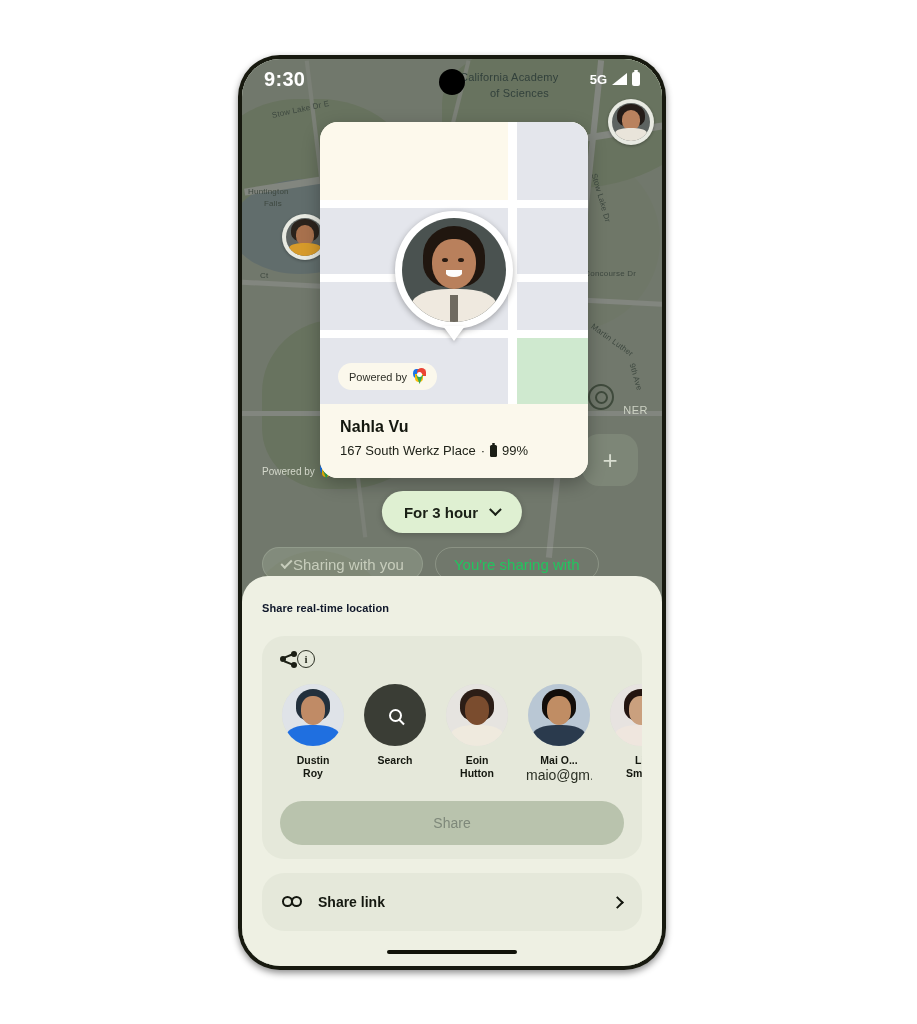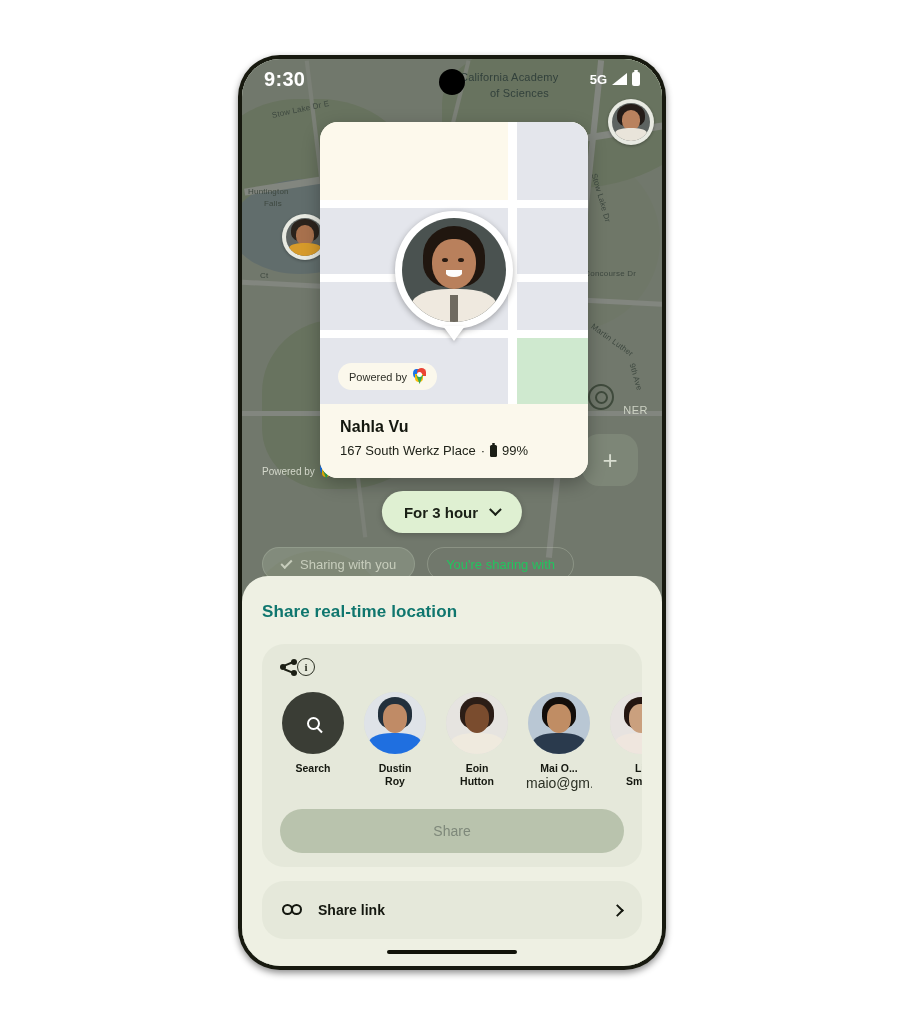--- a/index.html
+++ b/index.html
@@ -242,41 +242,41 @@
     transform: rotate(45deg) translate(-2px,-2px);
   }
 
   
   #filter-chips {
     position: absolute; left: 0; right: 0; top: 488px; z-index: 22;
     display: flex; gap: 12px; padding: 0 20px;
   }
   .fchip {
     height: 34px; border-radius: 17px;
-    display: flex; align-items: center; gap: 8px;
-    padding: 0 18px; font-size: 13px; white-space: nowrap;
+    display: flex; align-items: center; gap: 1px;
+    padding: 0 18px; font-size: 15px; white-space: nowrap;
   }
   .fchip.selected { background: rgba(210,225,200,.18); color: #c7cdbc;
                     border: 1px solid rgba(200,210,190,.22); }
   .fchip.plain { border: 1px solid rgba(200,210,190,.30); color: #22c55e; }
   .check-g {
     width: 11px; height: 6px; border-left: 2px solid #c7cdbc;
     border-bottom: 2px solid #c7cdbc; transform: rotate(-45deg);
     margin-top: -3px;
   }
 
   
   #bottom-sheet {
     position: absolute; left: 0; right: 0; bottom: 0; z-index: 30;
     height: 390px;
     background: #eef0e3;
     border-radius: 26px 26px 0 0;
     padding: 26px 20px 0 20px;
   }
-  #sheet-title { font-size: 17px; font-weight: bold; color: #0f766e; letter-spacing: .1px; }
+  #sheet-title { font-size: 11px; font-weight: bold; color: #0f172a; letter-spacing: .1px; }
   #sheet-subtitle { margin-top: 6px; font-size: 12px; color: #46623e; }
 
   #inapp-card {
     margin-top: 22px;
     background: #e5e8da; border-radius: 22px;
     padding: 14px 0 14px 0;
   }
   #inapp-head {
     display: flex; align-items: center; padding: 0 18px 0 18px;
   }
@@ -528,39 +528,39 @@
           <span class="share-nodes">
             <span></span>
               <span></span>
               <span></span>
           </span>
           <span class="info-circle">i</span>
         </div>
 
         <div id="contacts-row">
             <div class="contact">
-              <div class="av search-av">
-                <span class="mag"></span>
-              </div>
-              <div class="cname">
-                <div>Search</div>
-              </div>
-            </div>
-            <div class="contact">
               <div class="av">
                 <div class="p">
                   <div class="bg" style="background:#dfe3e8"></div>
                   <div class="hr" style="background:#23303c"></div>
                   <div class="fc" style="background:#c08b66"></div>
                   <div class="bd" style="background:#1f6fe0"></div>
                 </div>
               </div>
               <div class="cname">
                 <div>Dustin</div>
                 <div>Roy</div>
+              </div>
+            </div>
+            <div class="contact">
+              <div class="av search-av">
+                <span class="mag"></span>
+              </div>
+              <div class="cname">
+                <div>Search</div>
               </div>
             </div>
             <div class="contact">
               <div class="av">
                 <div class="p">
                   <div class="bg" style="background:#e6e4e0"></div>
                   <div class="hr" style="background:#2b1d16"></div>
                   <div class="fc" style="background:#7a4c2e"></div>
                   <div class="bd" style="background:#efeade"></div>
                 </div>

